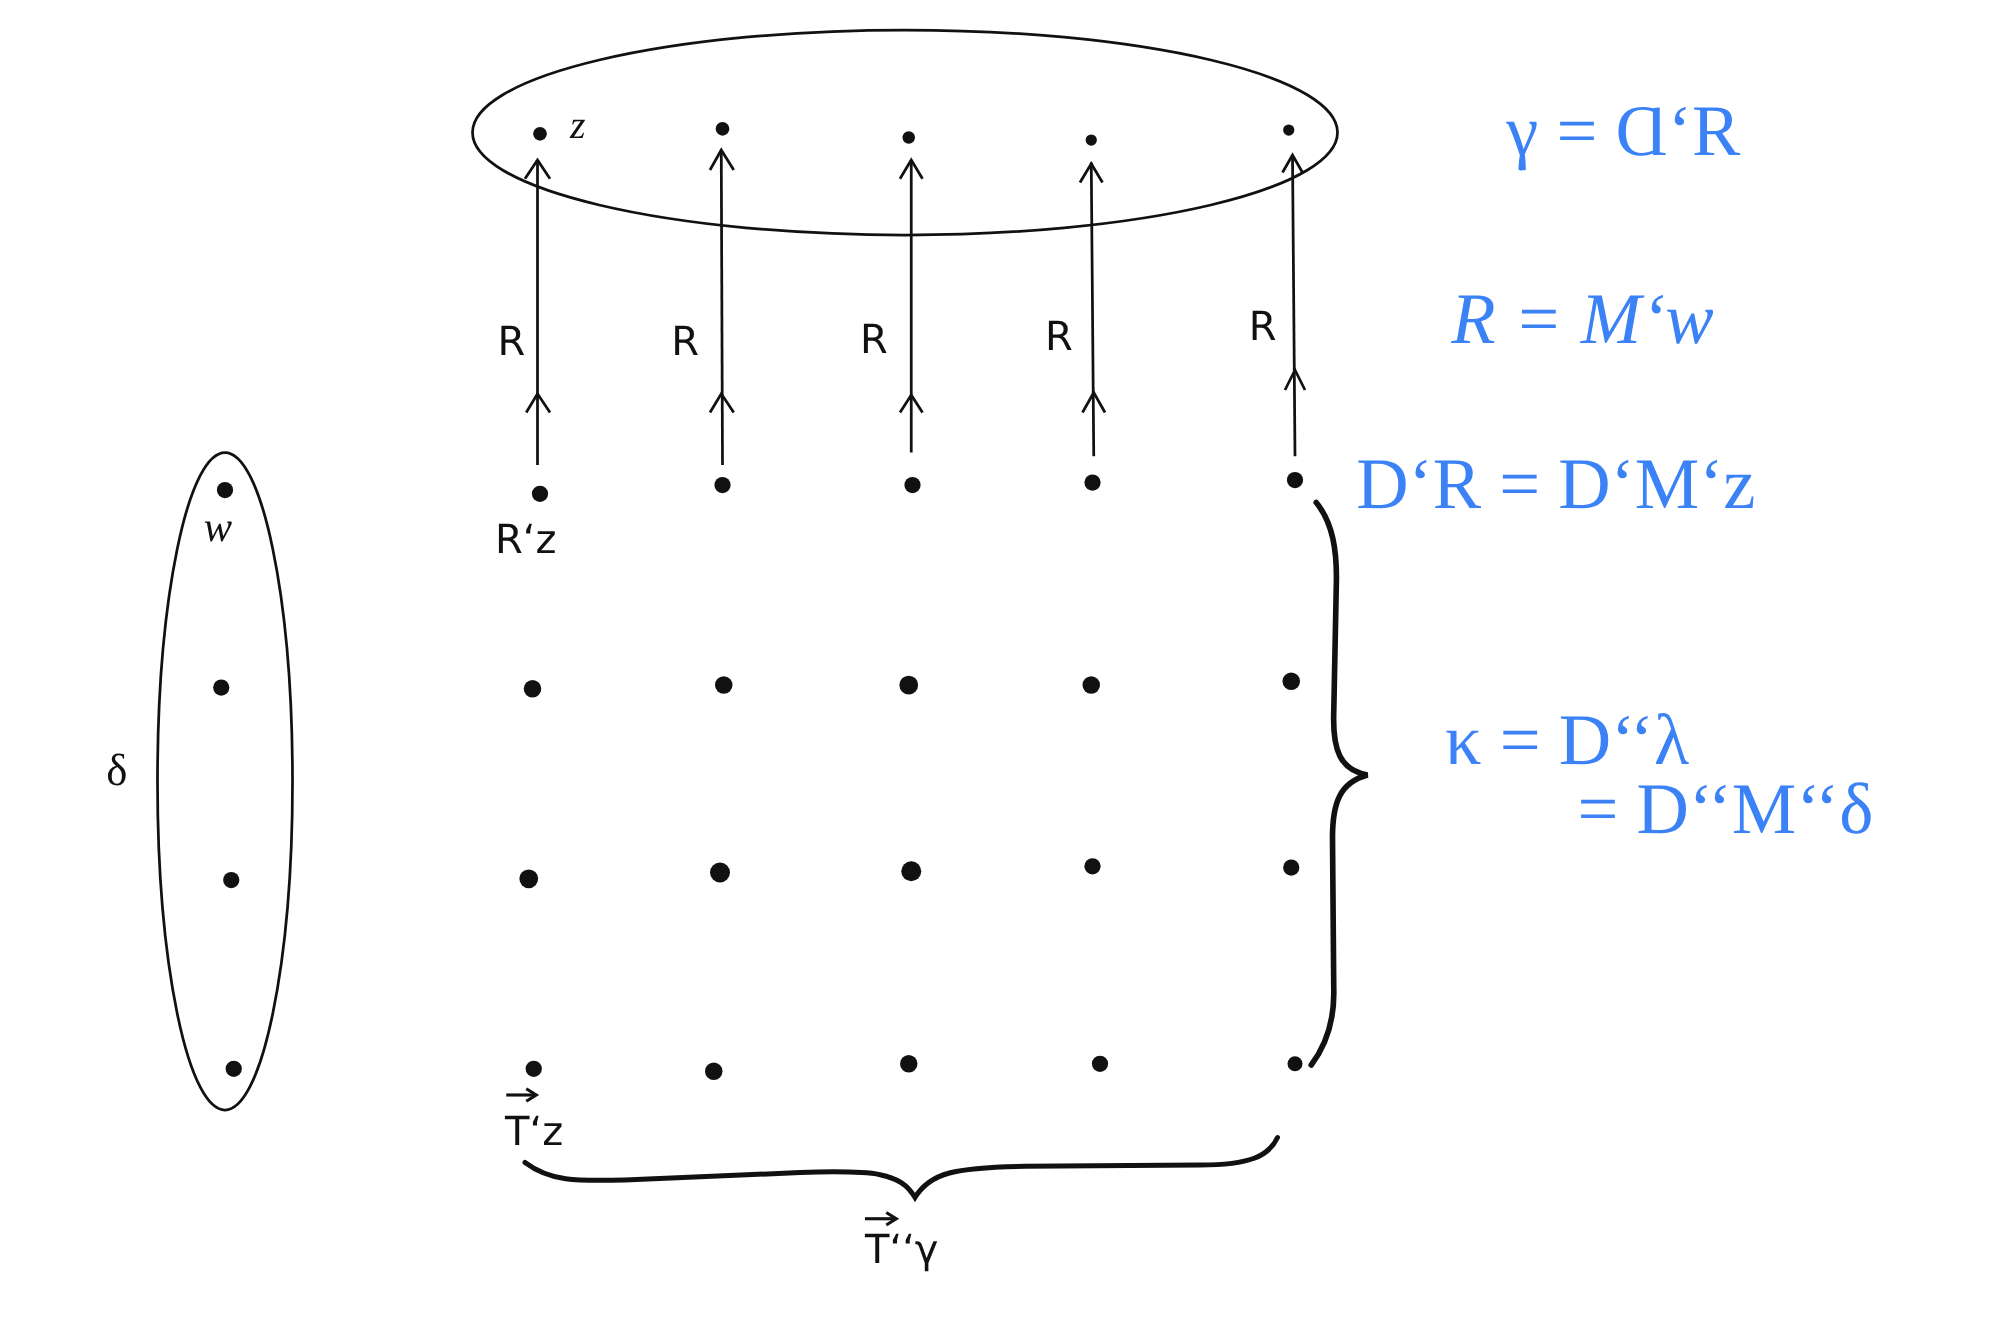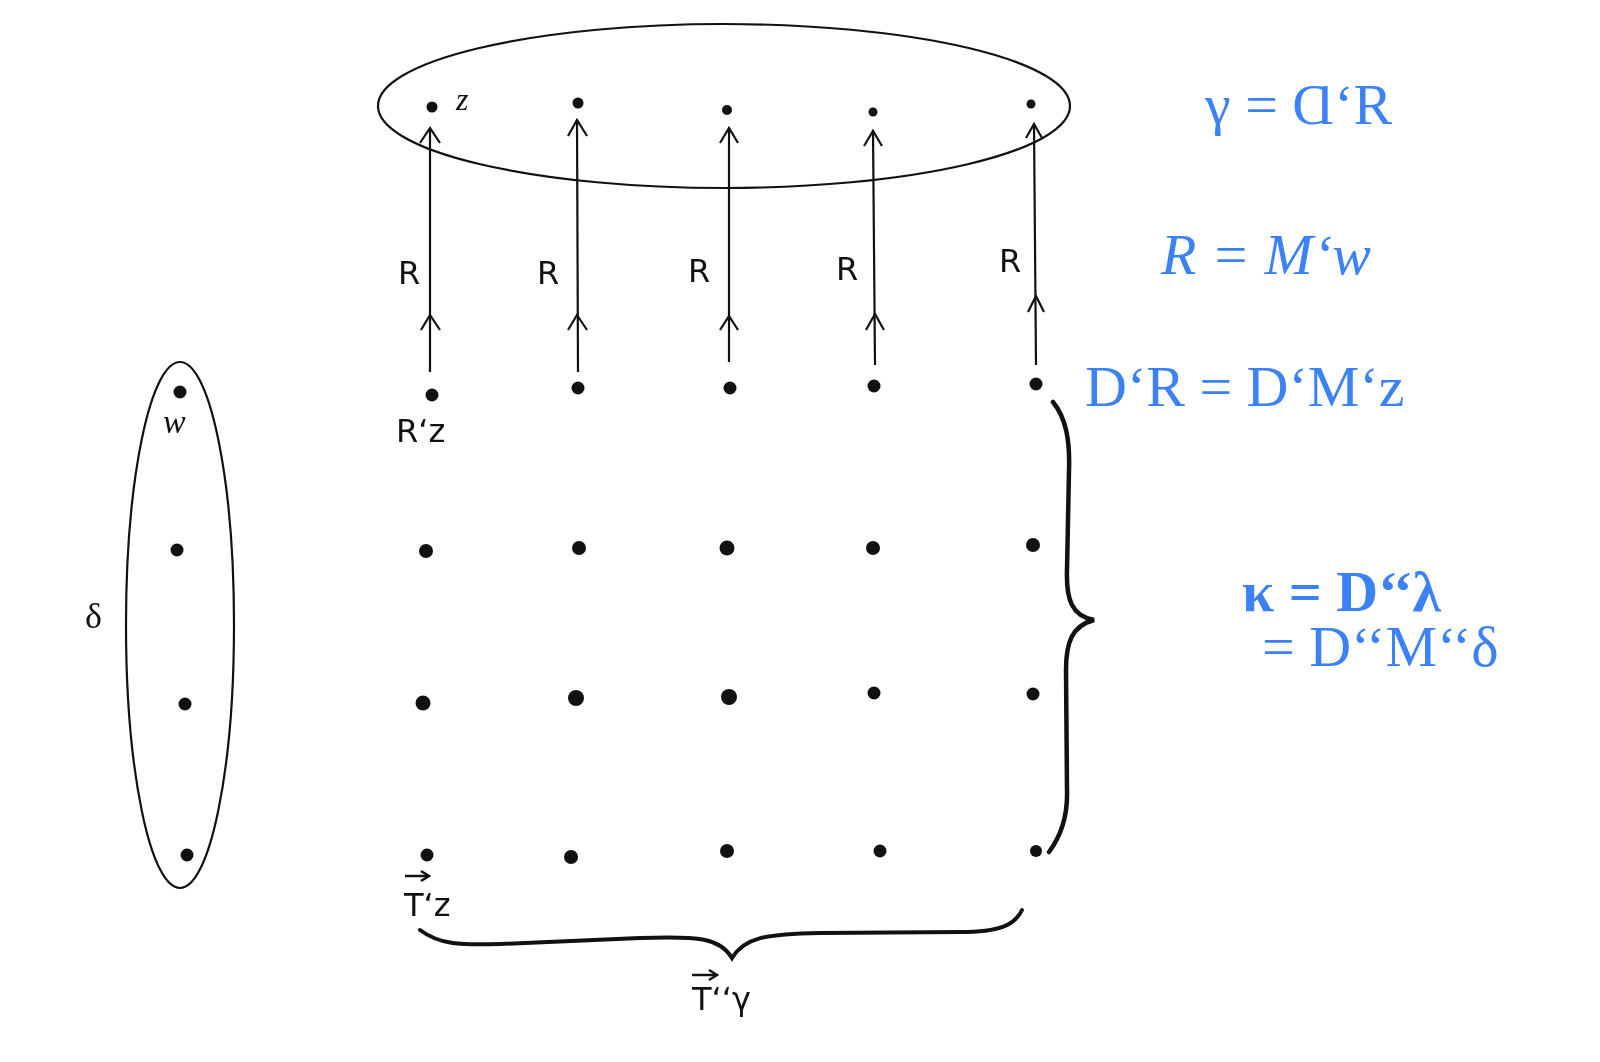--- a/index.html
+++ b/index.html
@@ -135,18 +135,18 @@
 
 <div class="formula" style="left:1205px; top:76px;">
   <span>γ = Ɑ‘R</span>
 </div>
 <div class="formula" style="left:1146px; top:226px;margin-left:15px;">
   <span class="ital">R = M‘w</span>
 </div>
 <div class="formula" style="left:1085px; top:358px;">
   <span>D‘R = D‘M‘z</span>
 </div>
-<div class="formula" style="left:1242px; top:563px;font-weight:bold;">
+<div class="formula" style="left:1156px; top:563px;">
   <span>κ = D‘‘λ</span>
 </div>
 <div class="formula" style="left:1262px; top:618px;text-align:center;">
   <span>= D‘‘M‘‘δ</span>
 </div>
 
 </body></html>

